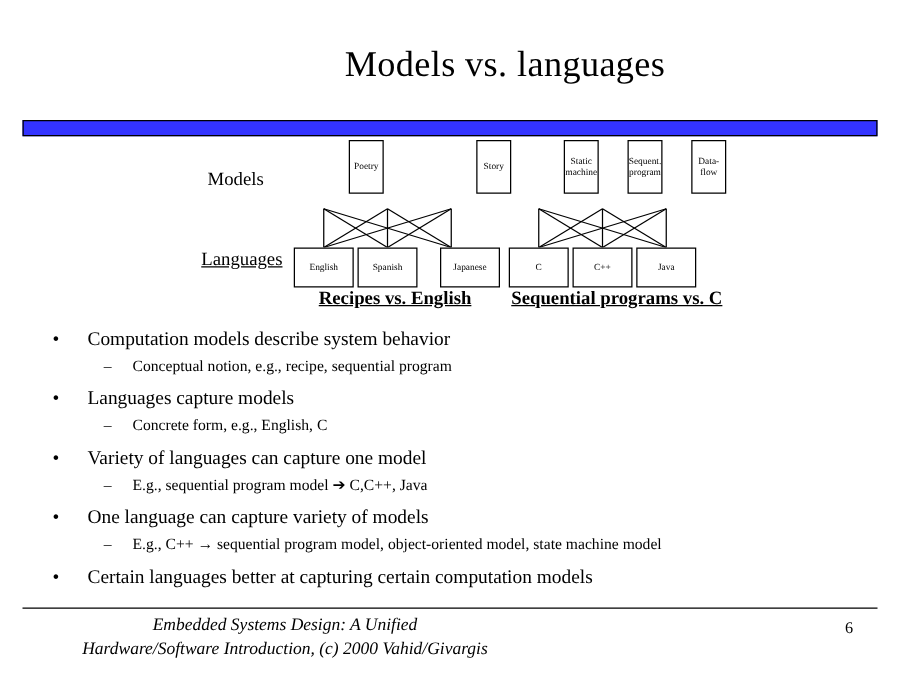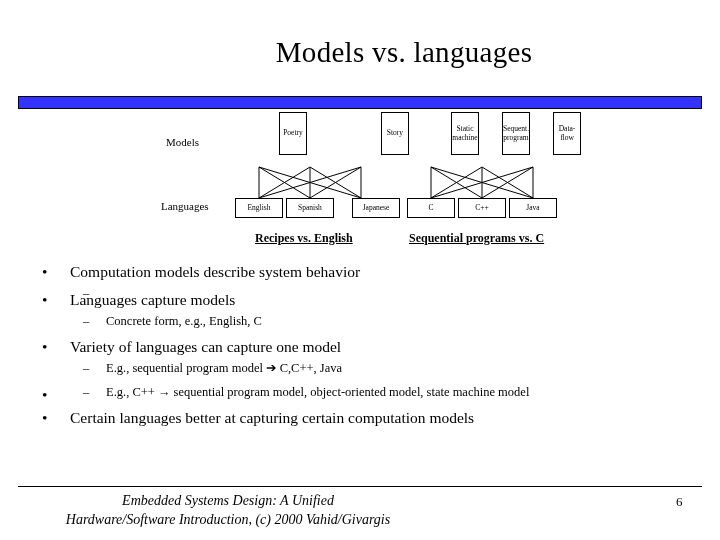--- a/index.html
+++ b/index.html
@@ -50,56 +50,56 @@
   .diagram {
     position: absolute;
     left: 0;
     top: 114px;
     width: 720px;
     height: 135px;
   }
 
   .row-label {
     position: absolute;
-    font-size: 11px;
+    font-size: 15px;
     font-family: "Liberation Serif", serif;
     color: #000000;
   }
   .row-label.models { left: 166px; top: 136px; }
-  .row-label.languages { left: 161px; top: 200px; }
+  .row-label.languages { left: 161px; top: 200px; text-decoration: underline; }
 
   .box {
     position: absolute;
     border: 1px solid #000000;
     box-sizing: border-box;
     background: #ffffff;
     display: flex;
     align-items: center;
     justify-content: center;
     text-align: center;
     font-size: 7.5px;
     line-height: 1.12;
     font-family: "Liberation Serif", serif;
     color: #000000;
   }
   .box.top { top: 112px; height: 43px; width: 28px; margin-left: 44px; }
-  .box.bottom { top: 198px; height: 20px; width: 48px; }
+  .box.bottom { top: 198px; height: 32px; width: 48px; }
 
   svg.links {
     position: absolute;
     left: 0;
     top: 0;
     width: 720px;
     height: 540px;
     pointer-events: none;
   }
 
   .caption {
     position: absolute;
-    font-size: 12px;
+    font-size: 15px;
     font-family: "Liberation Serif", serif;
     color: #000000;
     text-decoration: underline;
     font-weight: bold;
   }
   .caption.c1 { left: 255px; top: 231px; }
   .caption.c2 { left: 409px; top: 231px; text-align: center; }
 
   
   .bullets {
@@ -241,29 +241,29 @@
     </div>
   <div class="box bottom" style="left:509px">
       <span>Java</span>
     </div>
 
   <div class="caption c1">Recipes vs. English</div>
   <div class="caption c2">Sequential programs vs. C</div>
 
   <div class="bullets">
     <div class="b1"><span class="dot">•</span><span>Computation models describe system behavior</span></div>
-    <div class="b2"><span class="dash">–</span></div>
+    <div class="b2"><span class="dash">–</span><span>Conceptual notion, e.g., recipe, sequential program</span></div>
 
     <div class="b1"><span class="dot">•</span><span>Languages capture models</span></div>
     <div class="b2"><span class="dash">–</span><span>Concrete form, e.g., English, C</span></div>
 
     <div class="b1"><span class="dot">•</span><span>Variety of languages can capture one model</span></div>
     <div class="b2"><span class="dash">–</span><span>E.g., sequential program model ➔ C,C++, Java</span></div>
 
-    <div class="b1"><span class="dot">•</span></div>
+    <div class="b1"><span class="dot">•</span><span>One language can capture variety of models</span></div>
     <div class="b2"><span class="dash">–</span><span>E.g., C++ → sequential program model, object-oriented model, state machine model</span></div>
 
     <div class="b1"><span class="dot">•</span><span>Certain languages better at capturing certain computation models</span></div>
   </div>
 
   <div class="footer-rule"></div>
   <div class="footer-text">
     <span>Embedded Systems Design: A Unified</span><br>
     <span class="nonital">Hardware/Software Introduction, (c) 2000 Vahid/Givargis</span>
   </div>

